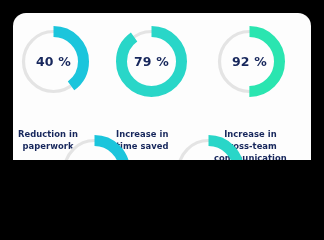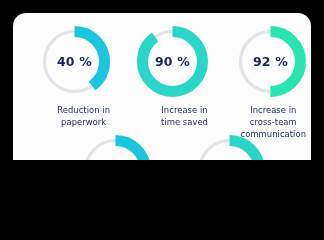--- a/index.html
+++ b/index.html
@@ -44,21 +44,22 @@
     display: flex;
     justify-content: space-between;
     padding: 13px 5px 0 5px;
     box-sizing: border-box;
   }
 
   .stat {
     width: 92px;
     display: flex;
     flex-direction: column;
-    align-items: flex-end;
+    align-items: flex-start;
+    gap: 24px;
   }
 
   .donut-wrap {
     position: relative;
     width: 71px;
     height: 71px;
   }
   .donut-wrap svg {
     display: block;
     width: 71px;
@@ -76,21 +77,21 @@
     font-weight: bold;
     color: #17275c;
     letter-spacing: 0.2px;
     white-space: nowrap;
   }
 
   .stat-label {
     margin-top: 8px;
     text-align: center;
     font-size: 8.4px;
-    font-weight: normal;
+    font-weight: bold;
     line-height: 1.42;
     color: #17275c;
     letter-spacing: 0.05px;
     white-space: pre-line;
   }
 
   
   .stat-row-2 {
     position: absolute;
     left: 0;
@@ -124,21 +125,21 @@
         <div class="stat-label">Reduction in
 paperwork</div>
       </div>
 
       <div class="stat">
         <div class="donut-wrap">
           <svg viewBox="0 0 71 71">
             <circle cx="35.5" cy="35.5" r="30" fill="none" stroke="#e4e4e4" stroke-width="3.2"></circle>
             <circle class="arc" id="arc1" cx="35.5" cy="35.5" r="30" fill="none" stroke="#29d6c8" stroke-width="11" stroke-linecap="butt" transform="rotate(-90 35.5 35.5)" stroke-dasharray="169.65 19.85"></circle>
           </svg>
-          <div class="donut-value">90 %</div>
+          <div class="donut-value">79 %</div>
         </div>
         <div class="stat-label">Increase in
 time saved</div>
       </div>
 
       <div class="stat">
         <div class="donut-wrap">
           <svg viewBox="0 0 71 71">
             <circle cx="35.5" cy="35.5" r="30" fill="none" stroke="#e4e4e4" stroke-width="3.2"></circle>
             <circle class="arc" id="arc2" cx="35.5" cy="35.5" r="30" fill="none" stroke="#2ae5b0" stroke-width="11" stroke-linecap="butt" transform="rotate(-90 35.5 35.5)" stroke-dasharray="94.25 95.25"></circle>

